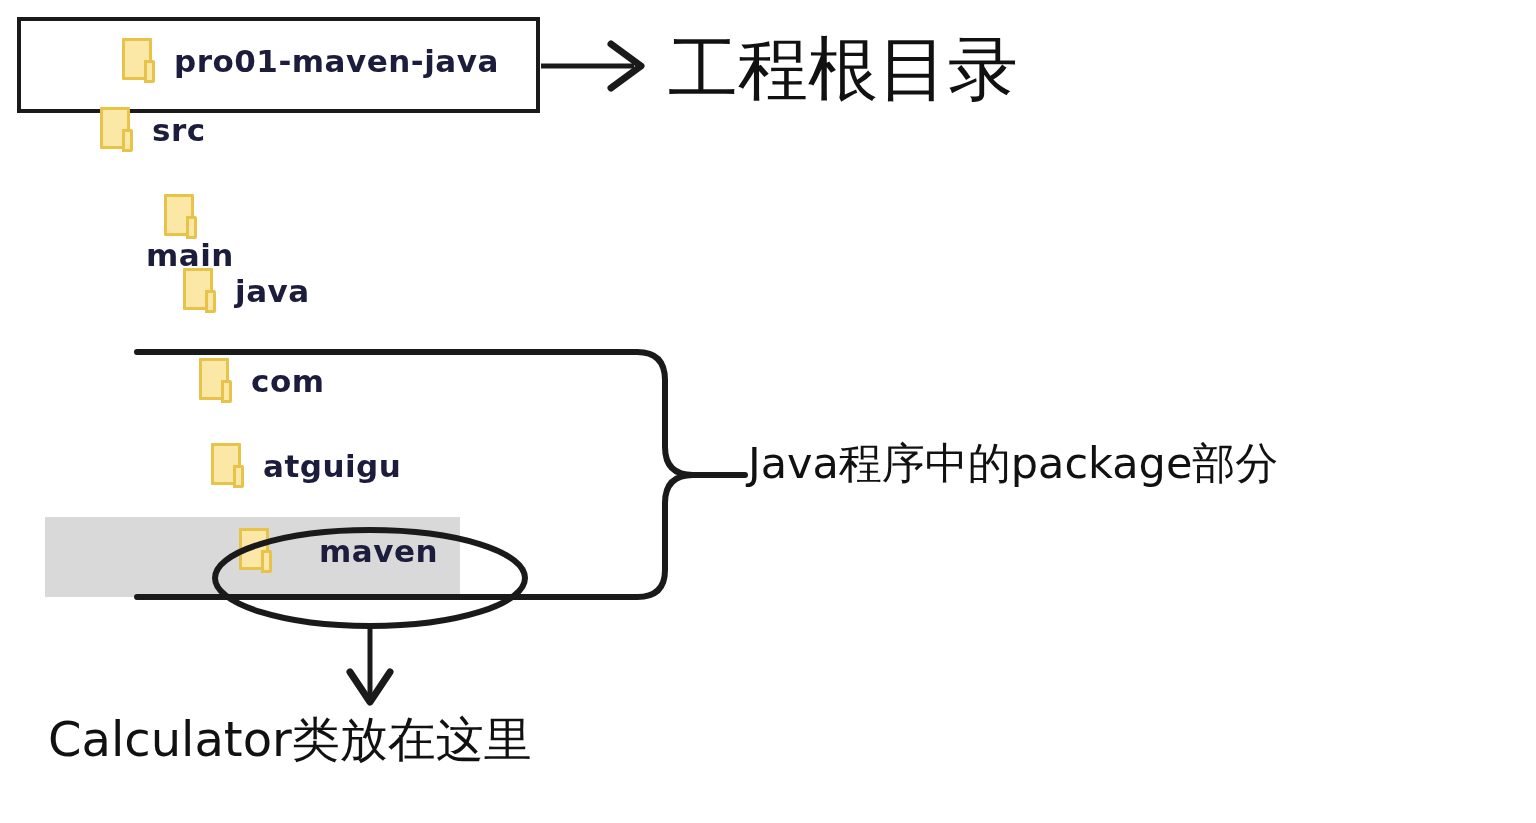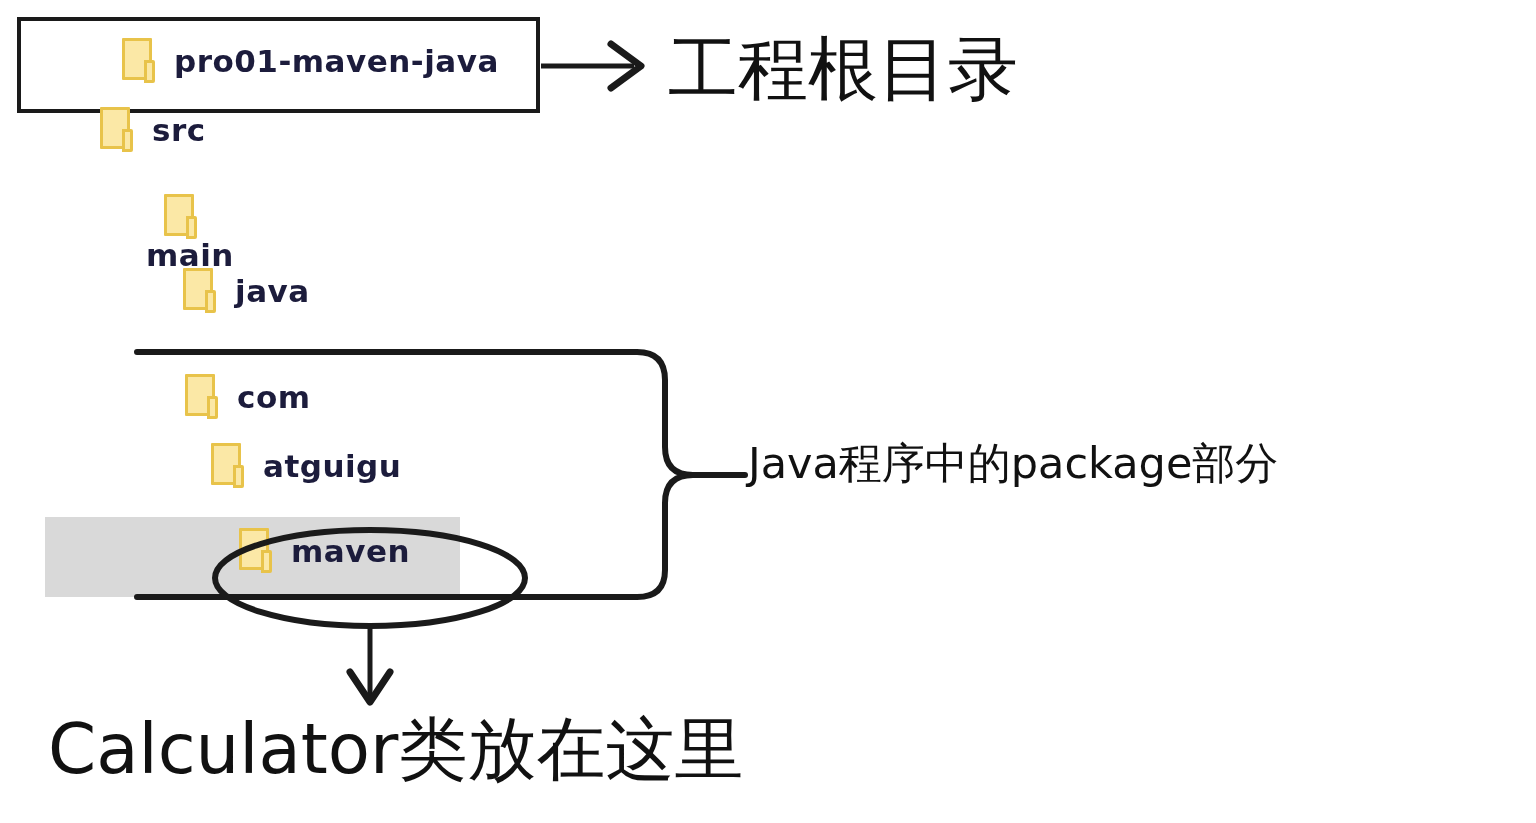--- a/index.html
+++ b/index.html
@@ -95,23 +95,23 @@
     color: #1c1c3c;
     letter-spacing: 0.5px;
     line-height: 1;
   }
 
   
   .r0 { left: 74px;  top: 38px; margin-left: 48px;  }
   .r1 { left: 100px; top: 107px; }
   .r2 { left: 128px; top: 194px; flex-direction: column; }
   .r3 { left: 144px; top: 268px; margin-left: 39px; }
-  .r4 { left: 185px; top: 358px; margin-top: 16px; }
+  .r4 { left: 199px; top: 358px; }
   .r5 { left: 211px; top: 443px; }
-  .r6 { left: 239px; top: 528px; }
+  .r6 { left: 239px; top: 528px; gap: 28px; }
 
   
   .annot {
     position: absolute;
     font-family: "DejaVu Sans", "Liberation Sans", sans-serif;
     color: #111111;
     white-space: nowrap;
     line-height: 1;
   }
   #annot-root {
@@ -120,21 +120,21 @@
     font-size: 70px;
   }
   #annot-package {
     left: 748px;
     top: 442px;
     font-size: 43px;
   }
   #annot-bottom {
     left: 48px;
     top: 715px;
-    font-size: 69px;
+    font-size: 48px;
   }
 </style>
 </head>
 <body>
 
 <div id="canvas">
 
   <div class="highlight-band"></div>
 
   <div class="root-box"></div>

